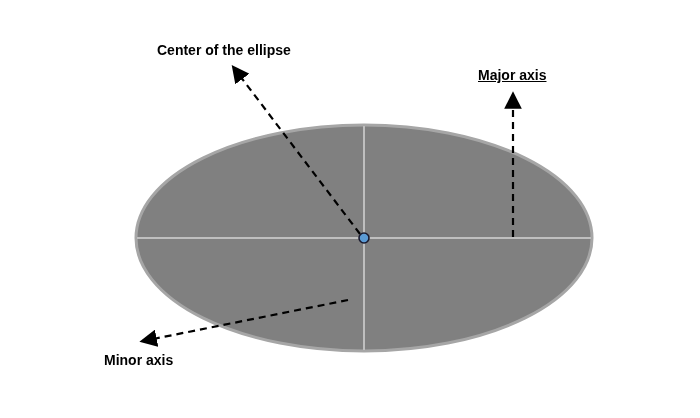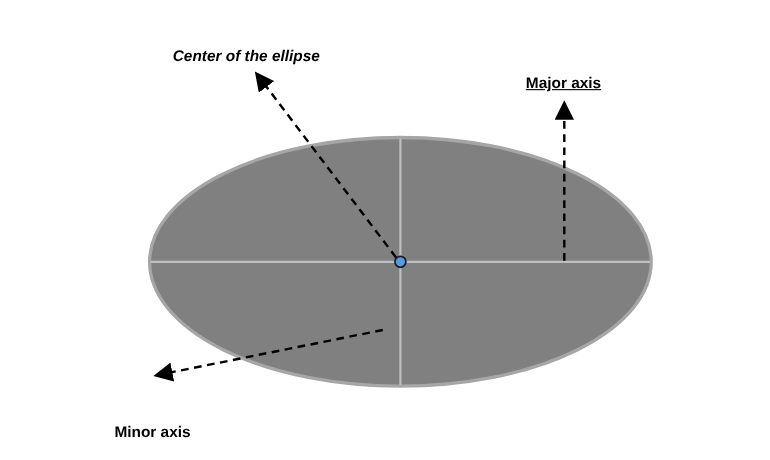--- a/index.html
+++ b/index.html
@@ -20,15 +20,15 @@
   <line x1="137" y1="238" x2="591" y2="238" stroke="#bfbfbf" stroke-width="2"></line>
   <line x1="364" y1="126" x2="364" y2="350" stroke="#bfbfbf" stroke-width="2"></line>
 
   <line x1="360" y1="234" x2="237" y2="72" stroke="#000" stroke-width="2.2" stroke-dasharray="7,5" marker-end="url(#arrowhead)"></line>
   <line x1="513" y1="237" x2="513" y2="100" stroke="#000" stroke-width="2.2" stroke-dasharray="7,5" marker-end="url(#arrowhead)"></line>
   <line x1="348" y1="300" x2="148" y2="340" stroke="#000" stroke-width="2.2" stroke-dasharray="7,5" marker-end="url(#arrowhead)"></line>
 
   <circle cx="364" cy="238" r="5" fill="#5b9bd5" stroke="#1a1a2e" stroke-width="1.6"></circle>
 </svg>
 
-<div class="label" style="left:157px; top:42px;font-style:italic;">Center of the ellipse</div>
+<div class="label" style="left:157px; top:42px;">Center of the ellipse</div>
 <div class="label" style="left:478px; top:67px;text-decoration:underline;">Major axis</div>
-<div class="label" style="left:104px; top:352px;margin-top:32px;">Minor axis</div>
+<div class="label" style="left:104px; top:352px;">Minor axis</div>
 
 </body></html>

